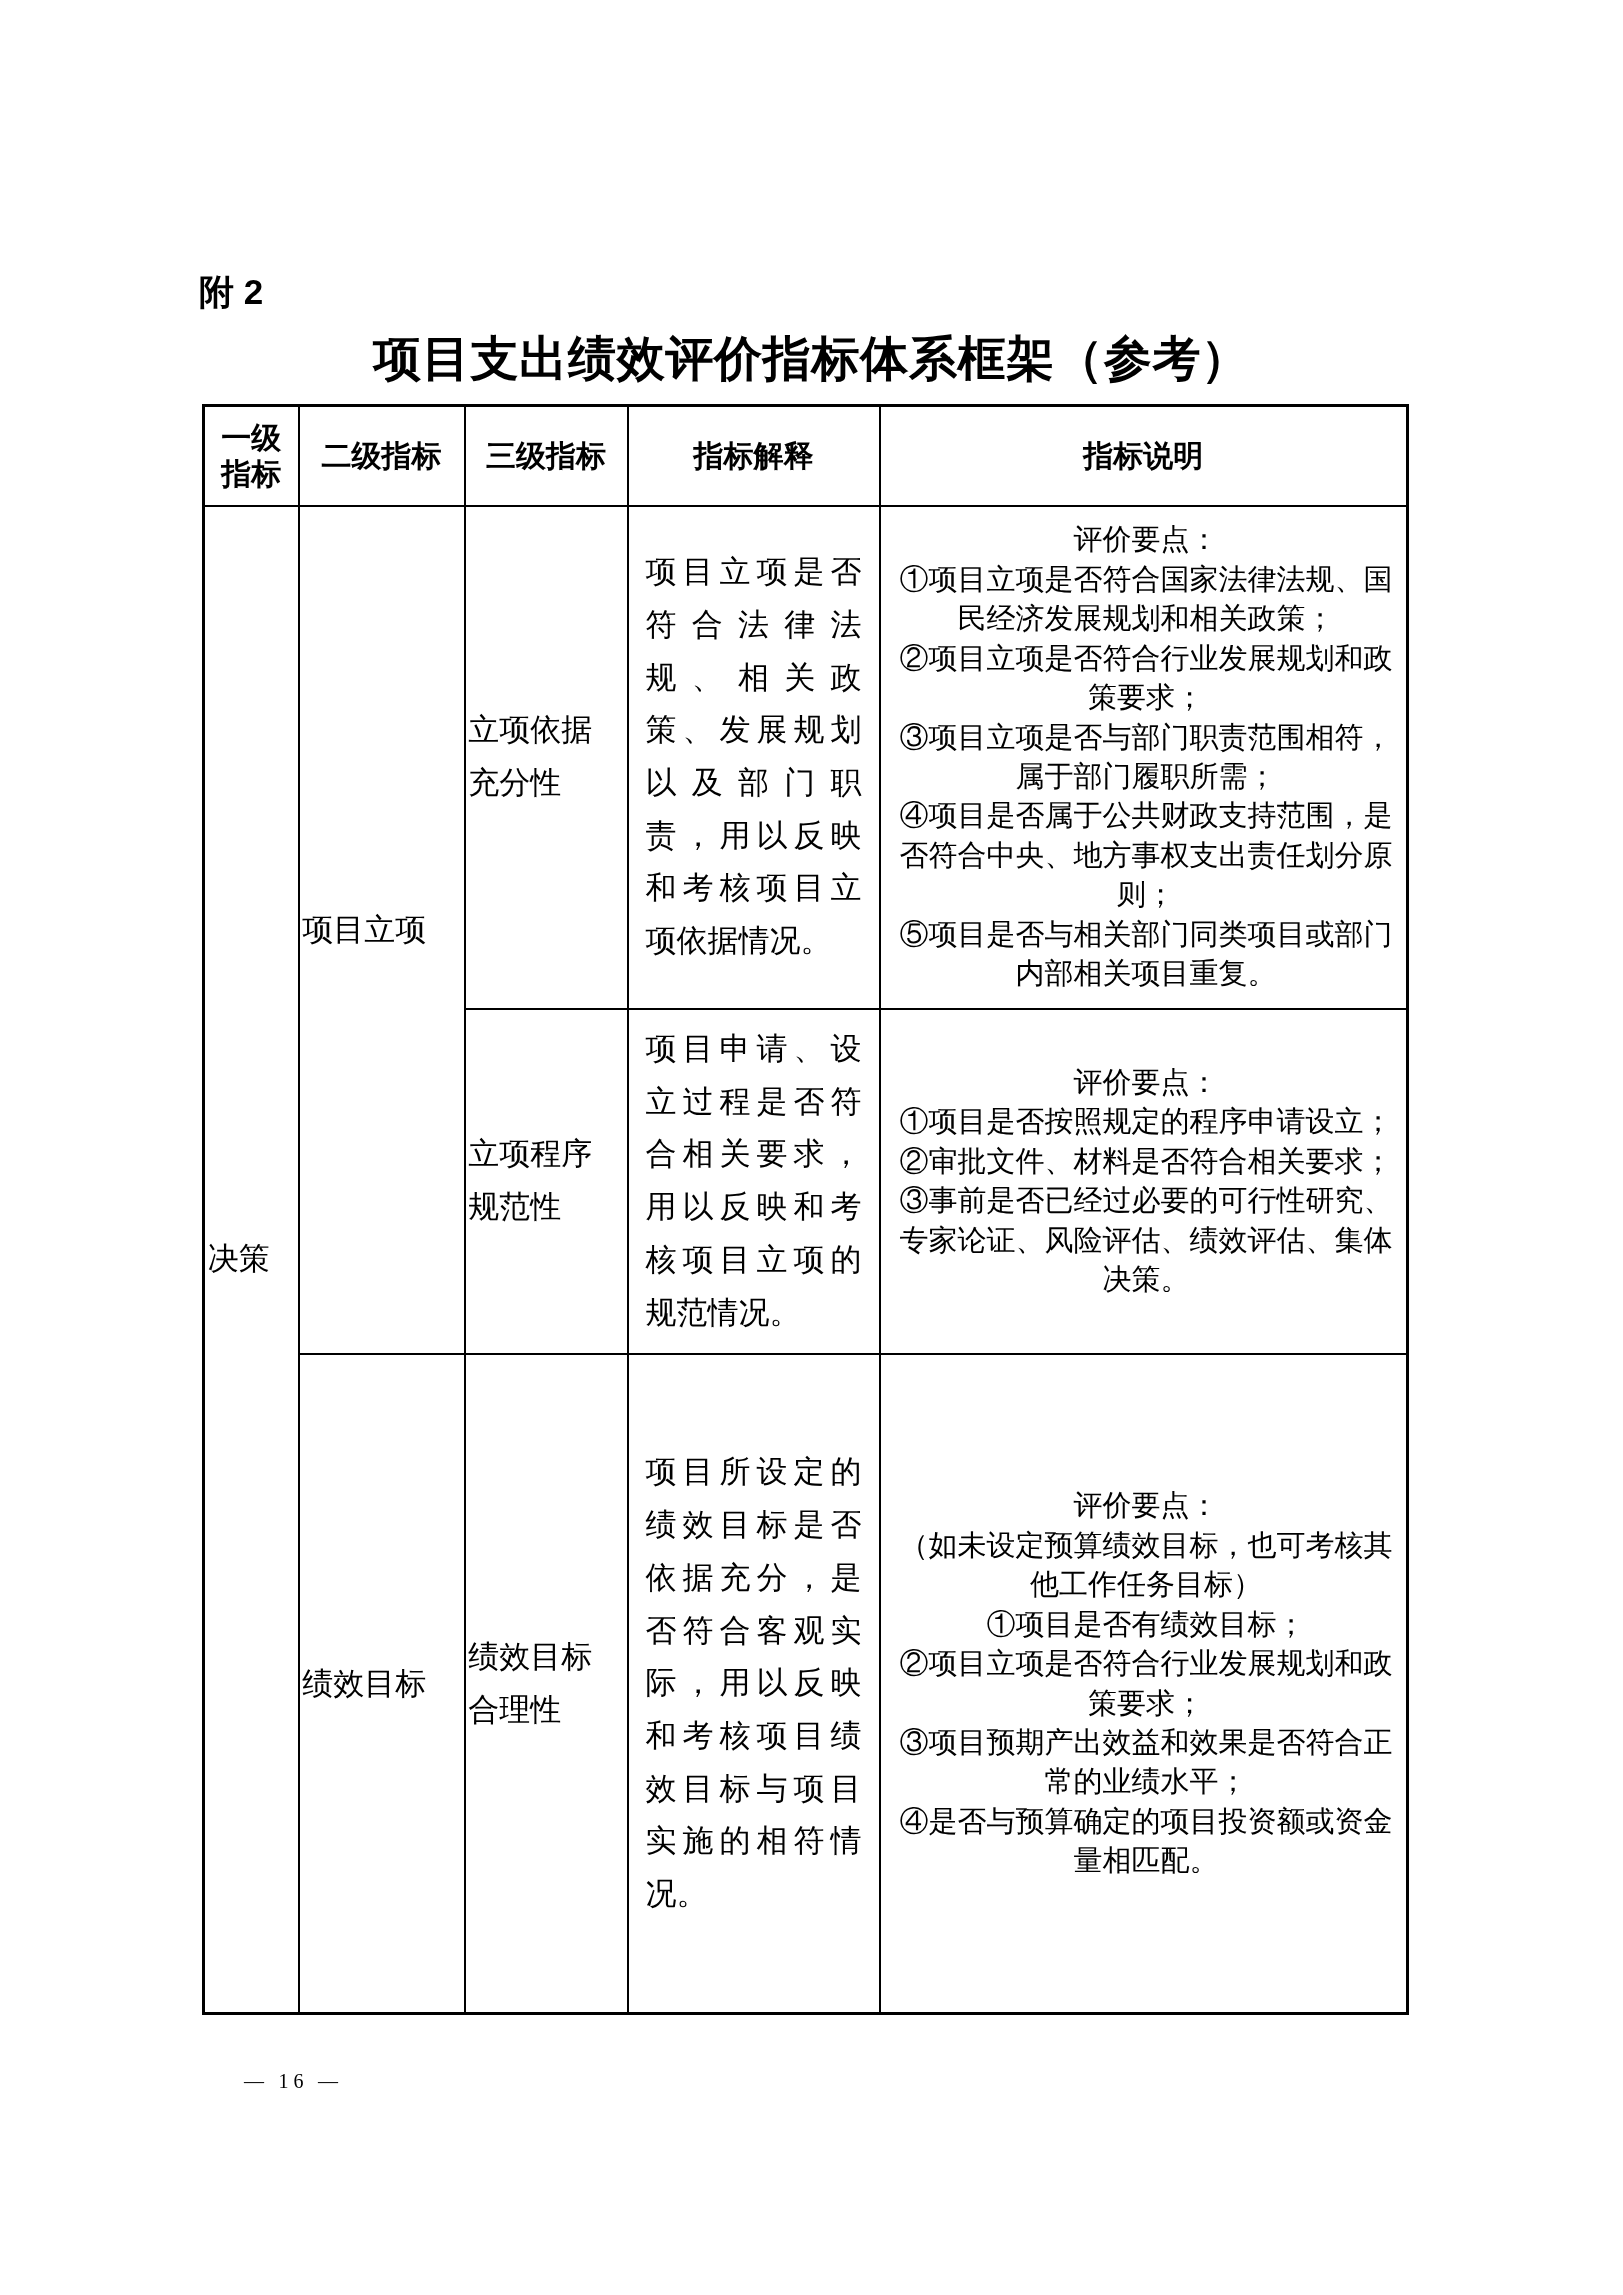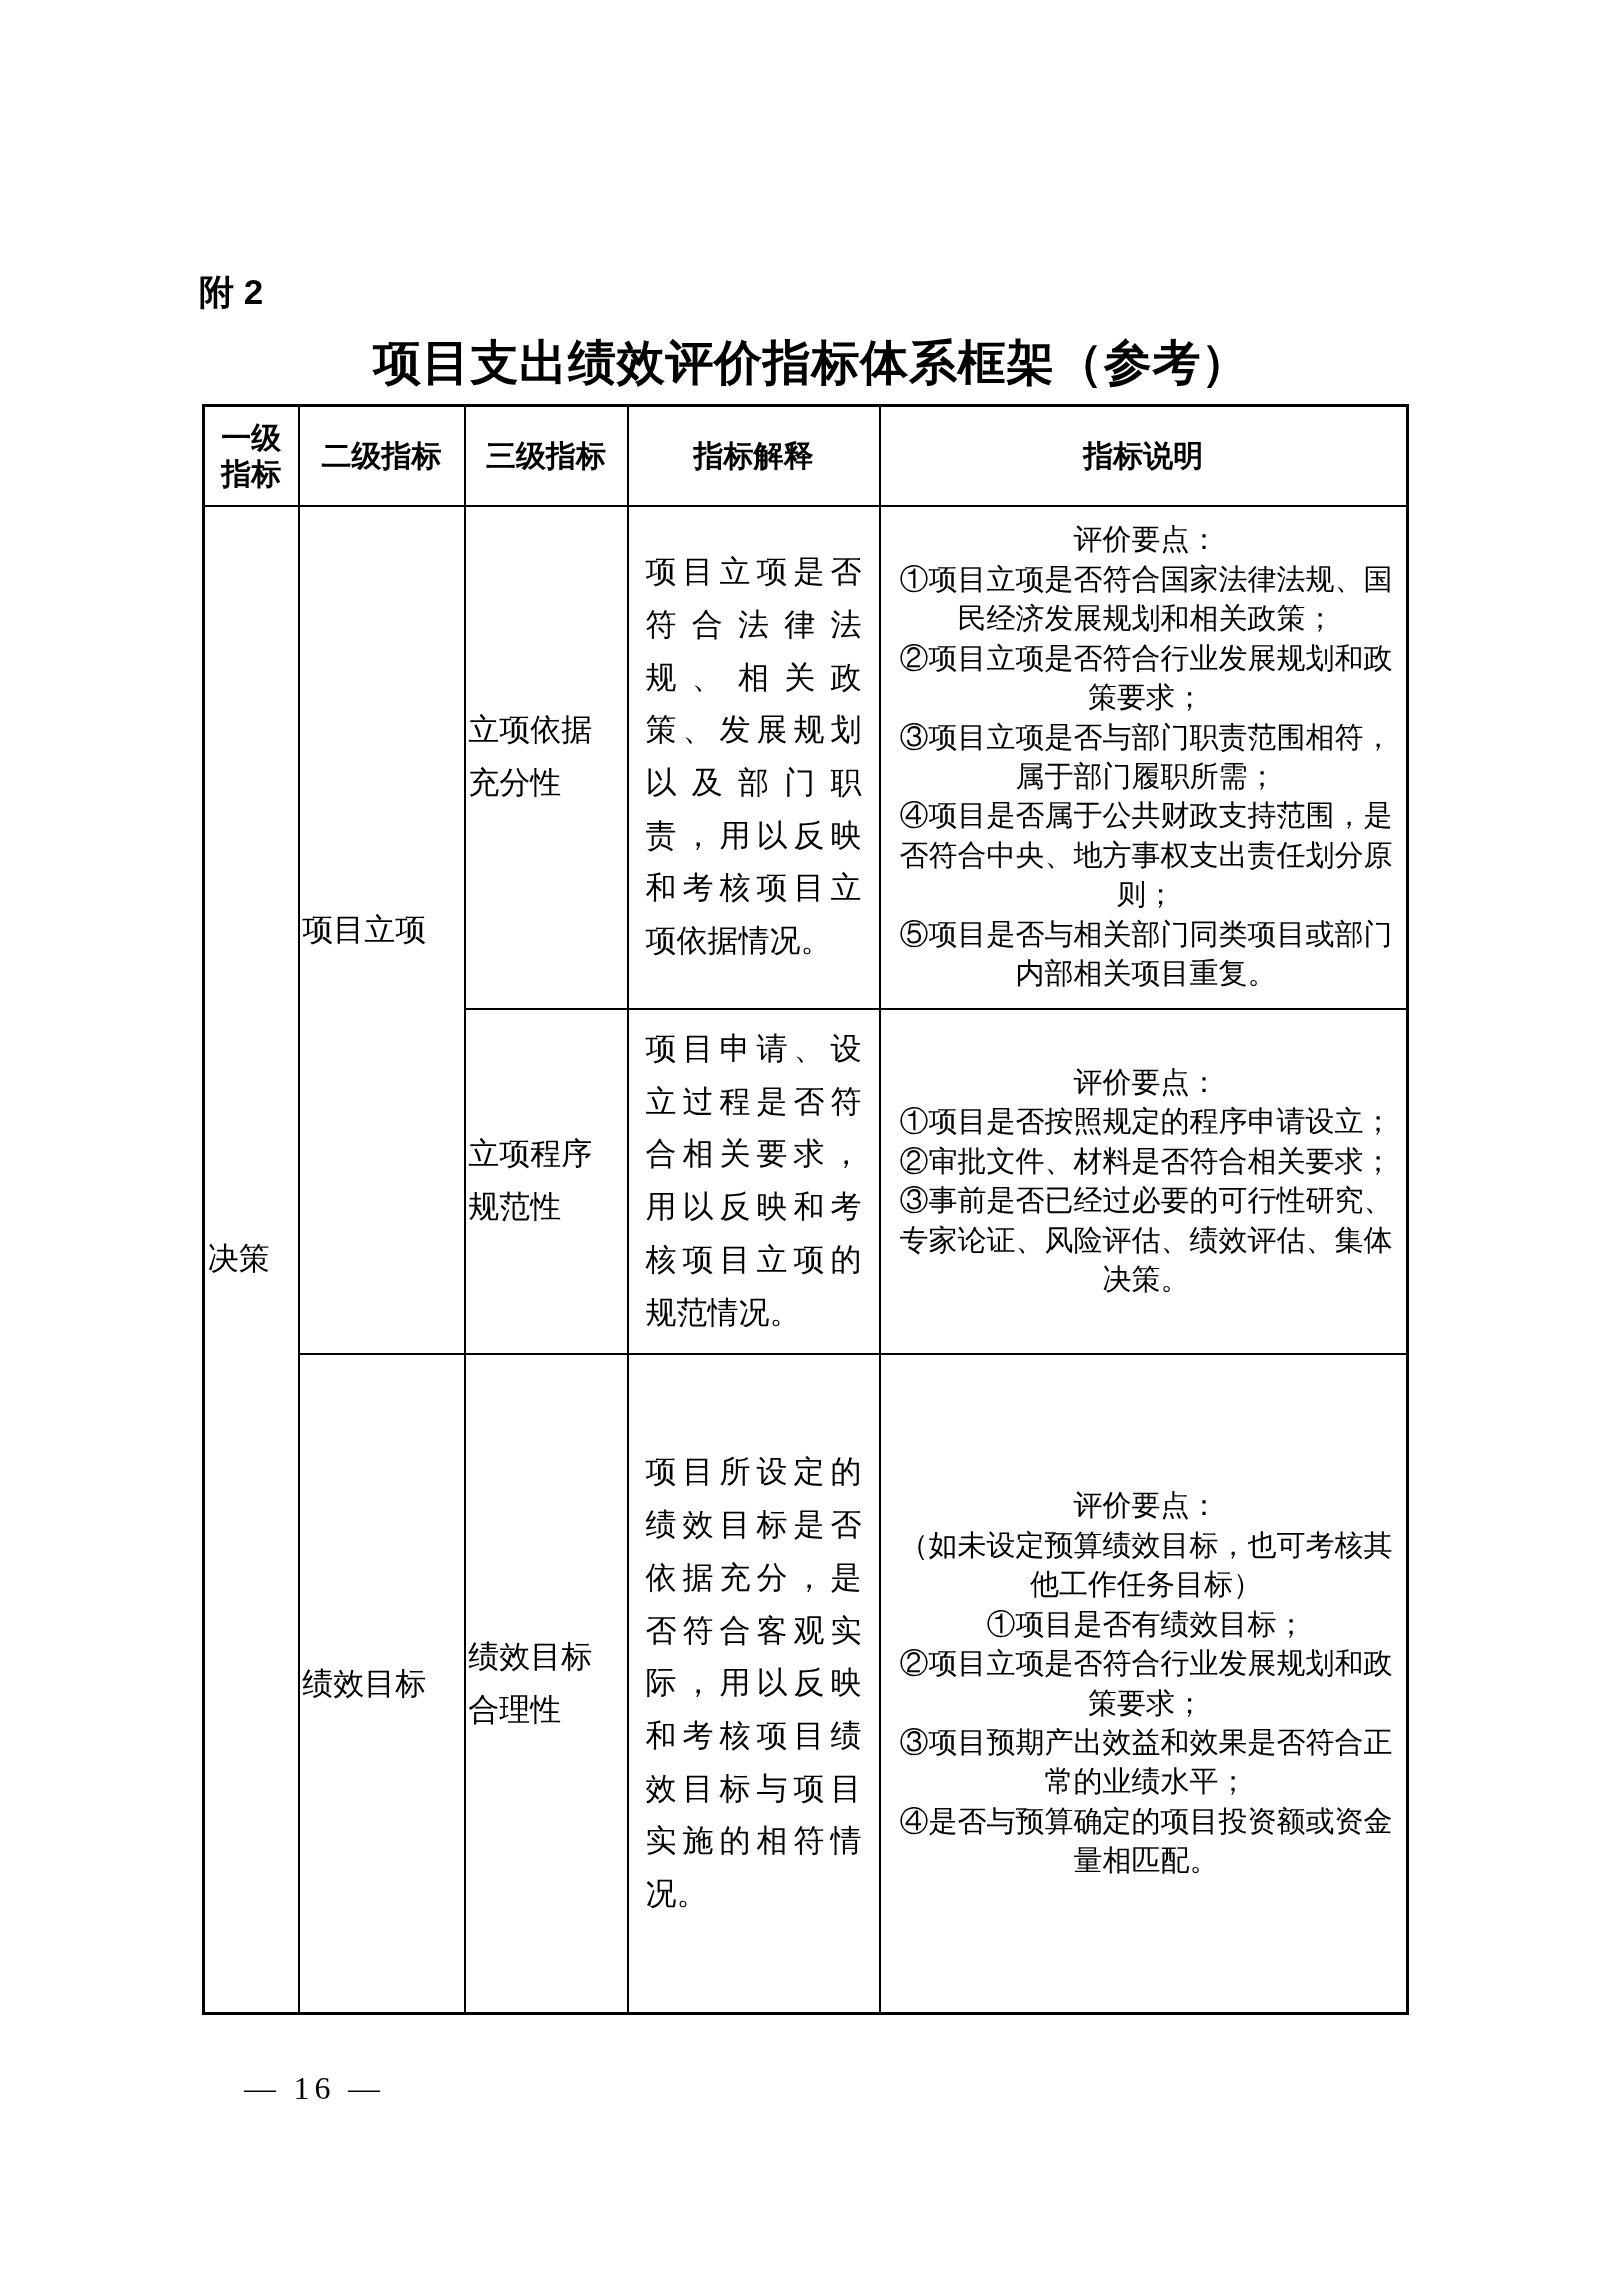--- a/index.html
+++ b/index.html
@@ -26,21 +26,21 @@
     line-height: 1.1;
     white-space: pre;
   }
   .title {
     position: absolute;
     left: 0;
     top: 335px;
     width: 100%;
     margin: 0;
     text-align: center;
-    font-family: Liberation Sans, sans-serif;
+    font-family: Liberation Mono, monospace;
     font-weight: bold;
     font-size: 48px;
     line-height: 1.15;
     letter-spacing: 0.7px;
   }
   table.indicator-table {
     position: absolute;
     left: 202px;
     top: 404px;
     width: 1204px;
@@ -91,21 +91,21 @@
     padding: 13.6px 12.3px 13.6px 17.7px;
   }
   td.cell-desc .desc-line {
     text-align: center;
   }
   .page-number {
     position: absolute;
     left: 244px;
     top: 2070px;
     font-family: "Liberation Serif", serif;
-    font-size: 32px;
+    font-size: 20px;
     letter-spacing: 4.8px;
     white-space: pre;
   }
 </style>
 </head>
 <body>
 
 <div class="page">
 
   <div class="attachment">附 2</div>

